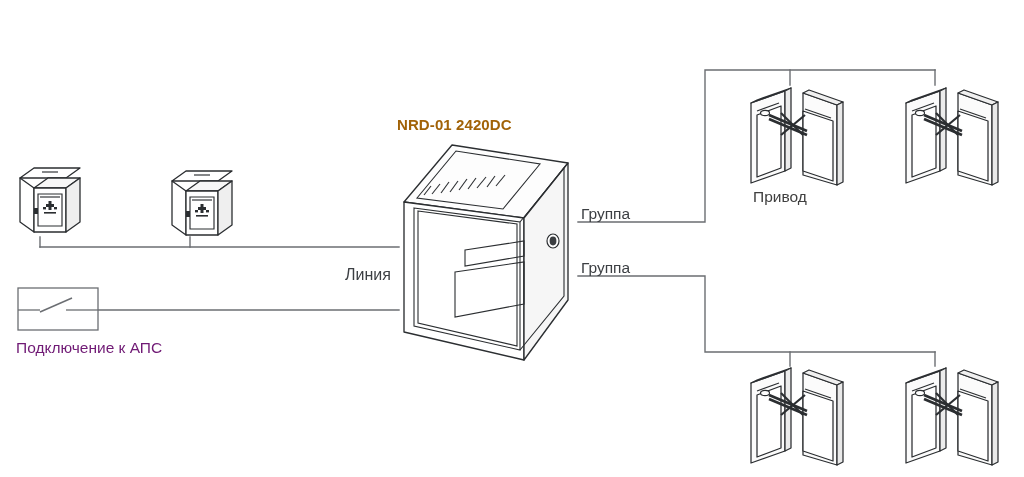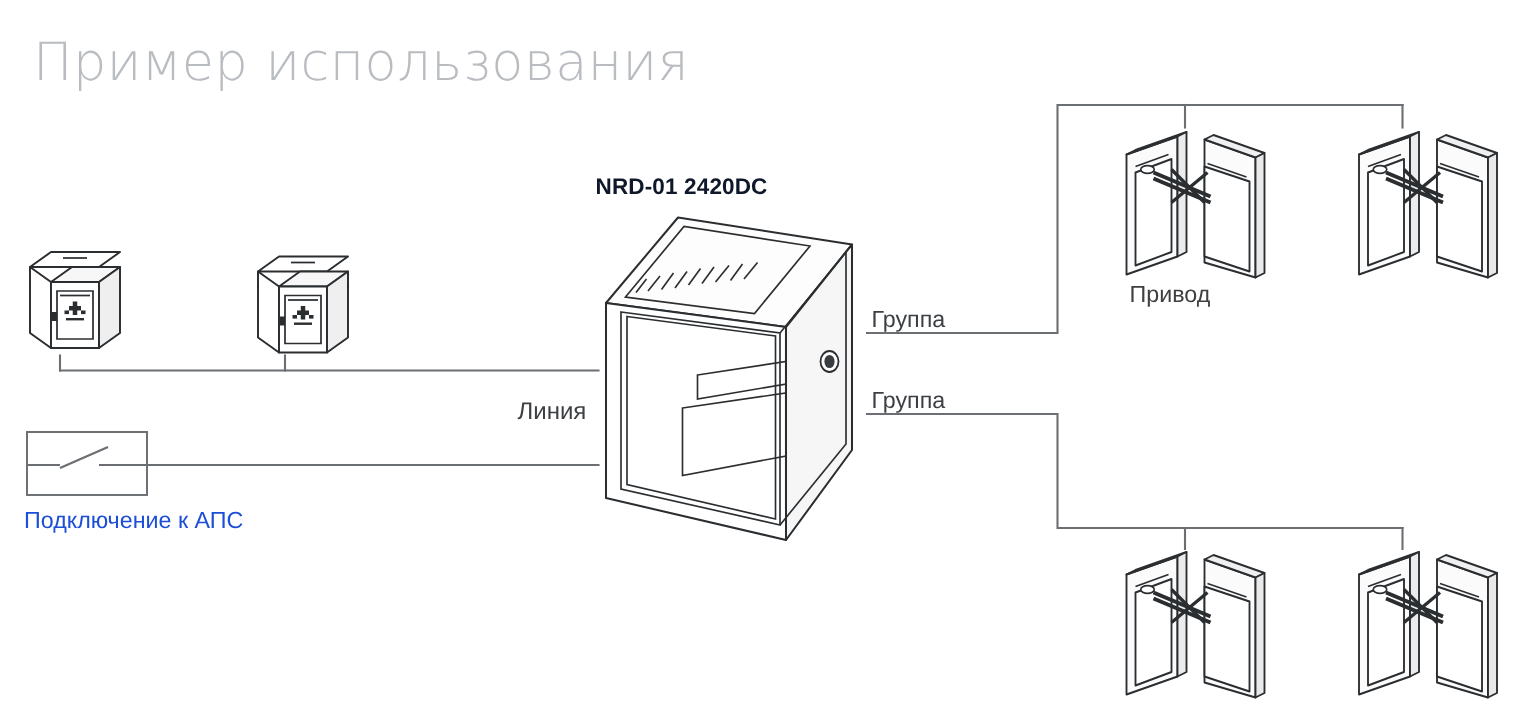--- a/index.html
+++ b/index.html
@@ -17,23 +17,23 @@
 
   #title{
     left:22px;top:22px;
     font-size:35px;
     font-weight:300;
     color:#b9bcc0;
     letter-spacing:0.3px;
     font-family:"DejaVu Sans","Liberation Sans",sans-serif;
   }
   #lbl-emergency{left:22px;top:143px;font-size:15.5px;color:#3c3f43;}
-  #lbl-aps{left:16px;top:339px;font-size:15.5px;color:#1d4ed8;}
+  #lbl-aps{left:16px;top:339px;font-size:15.5px;color:#701a75;}
   #lbl-line{left:345px;top:266px;font-size:16px;color:#3c3f43;}
-  #lbl-model{left:397px;top:116px;font-size:15px;font-weight:bold;color:#0f172a;letter-spacing:0.1px;}
+  #lbl-model{left:397px;top:116px;font-size:15px;font-weight:bold;color:#a16207;letter-spacing:0.1px;}
   #lbl-group-1{left:581px;top:205px;font-size:15.5px;color:#3c3f43;}
   #lbl-group-2{left:581px;top:259px;font-size:15.5px;color:#3c3f43;}
   #lbl-drive{left:753px;top:188px;font-size:15.5px;color:#404040;}
 </style>
 </head>
 <body>
 
 <div id="stage">
 
   <svg class="layer" viewBox="0 0 1024 477">
@@ -184,21 +184,20 @@
       <use href="#turnstile" x="900" y="85"></use>
     </g>
     <g>
       <use href="#turnstile" x="745" y="365"></use>
     </g>
     <g>
       <use href="#turnstile" x="900" y="365"></use>
     </g>
   </svg>
 
-  <div class="lbl" id="title">Пример использования</div>
 
 
   <div class="lbl" id="lbl-aps">Подключение к АПС</div>
 
   <div class="lbl" id="lbl-line">Линия</div>
 
   <div class="lbl" id="lbl-model">NRD-01 2420DC</div>
 
   <div class="lbl" id="lbl-group-1">Группа</div>
 

